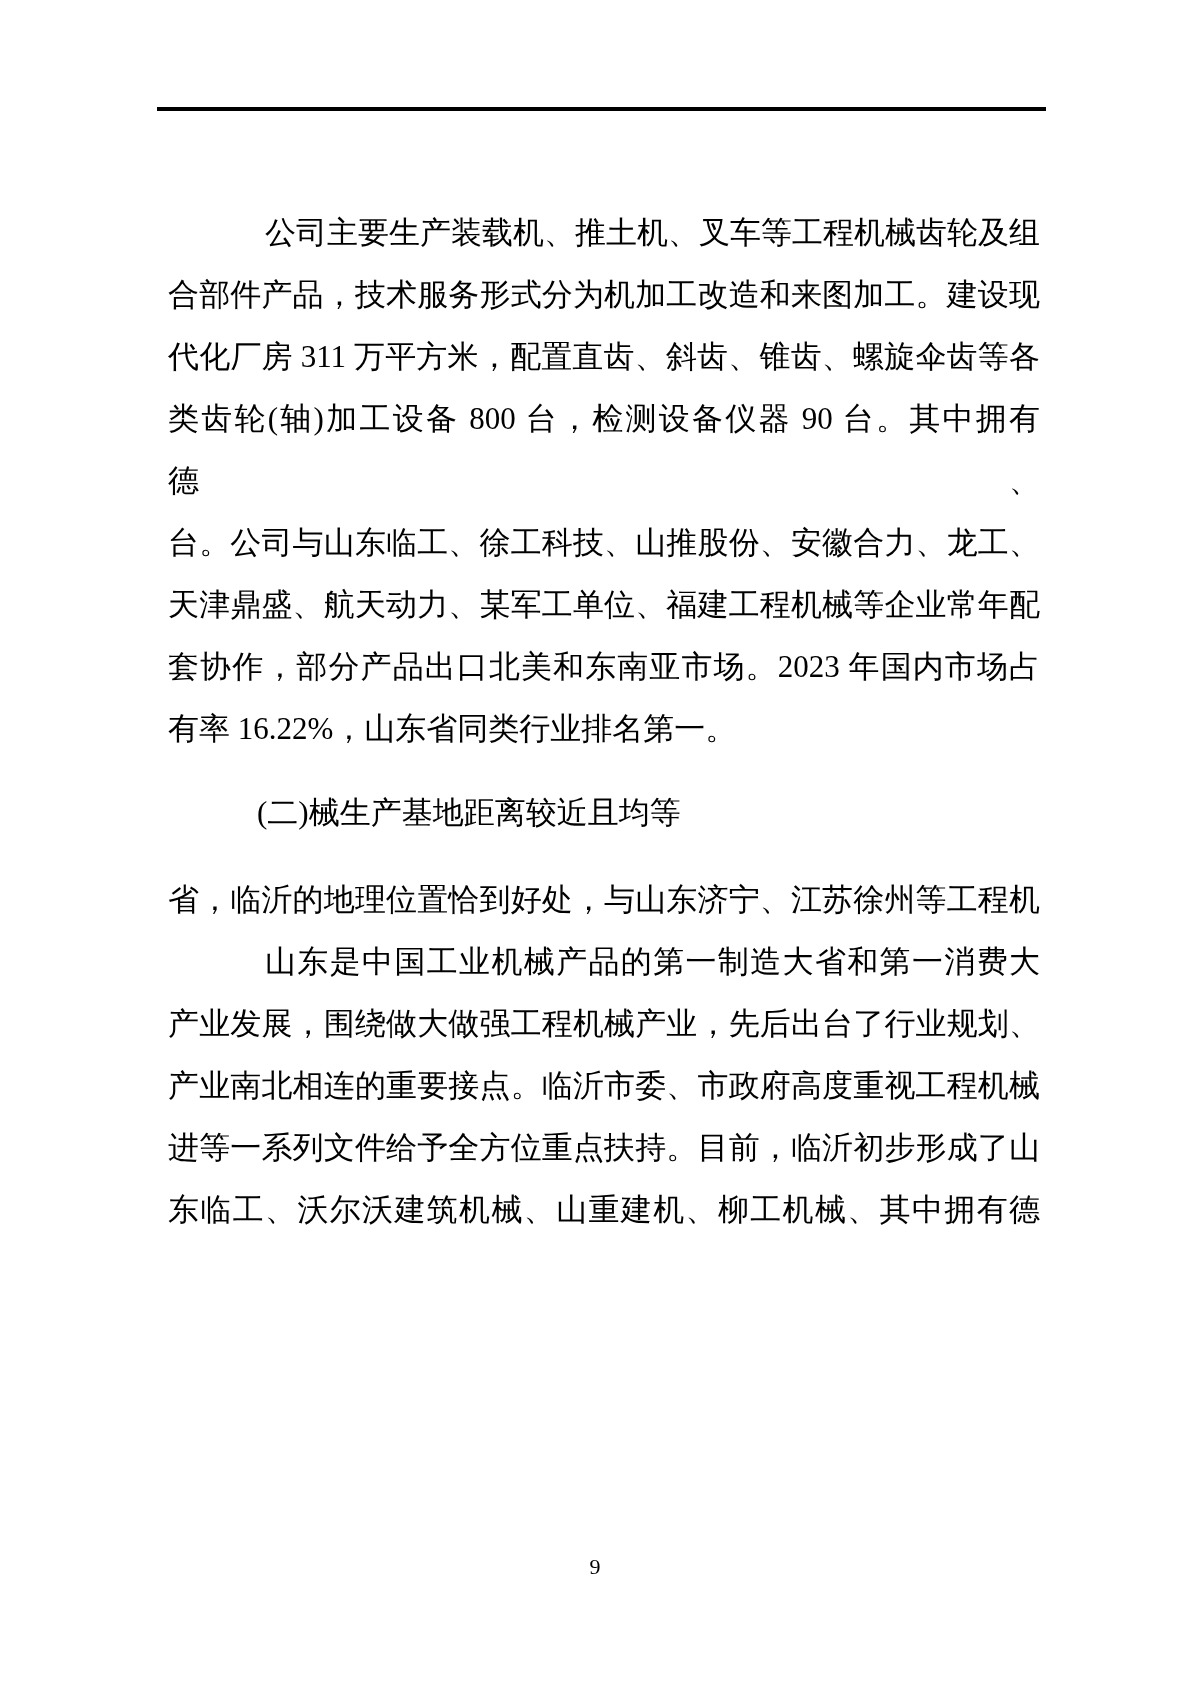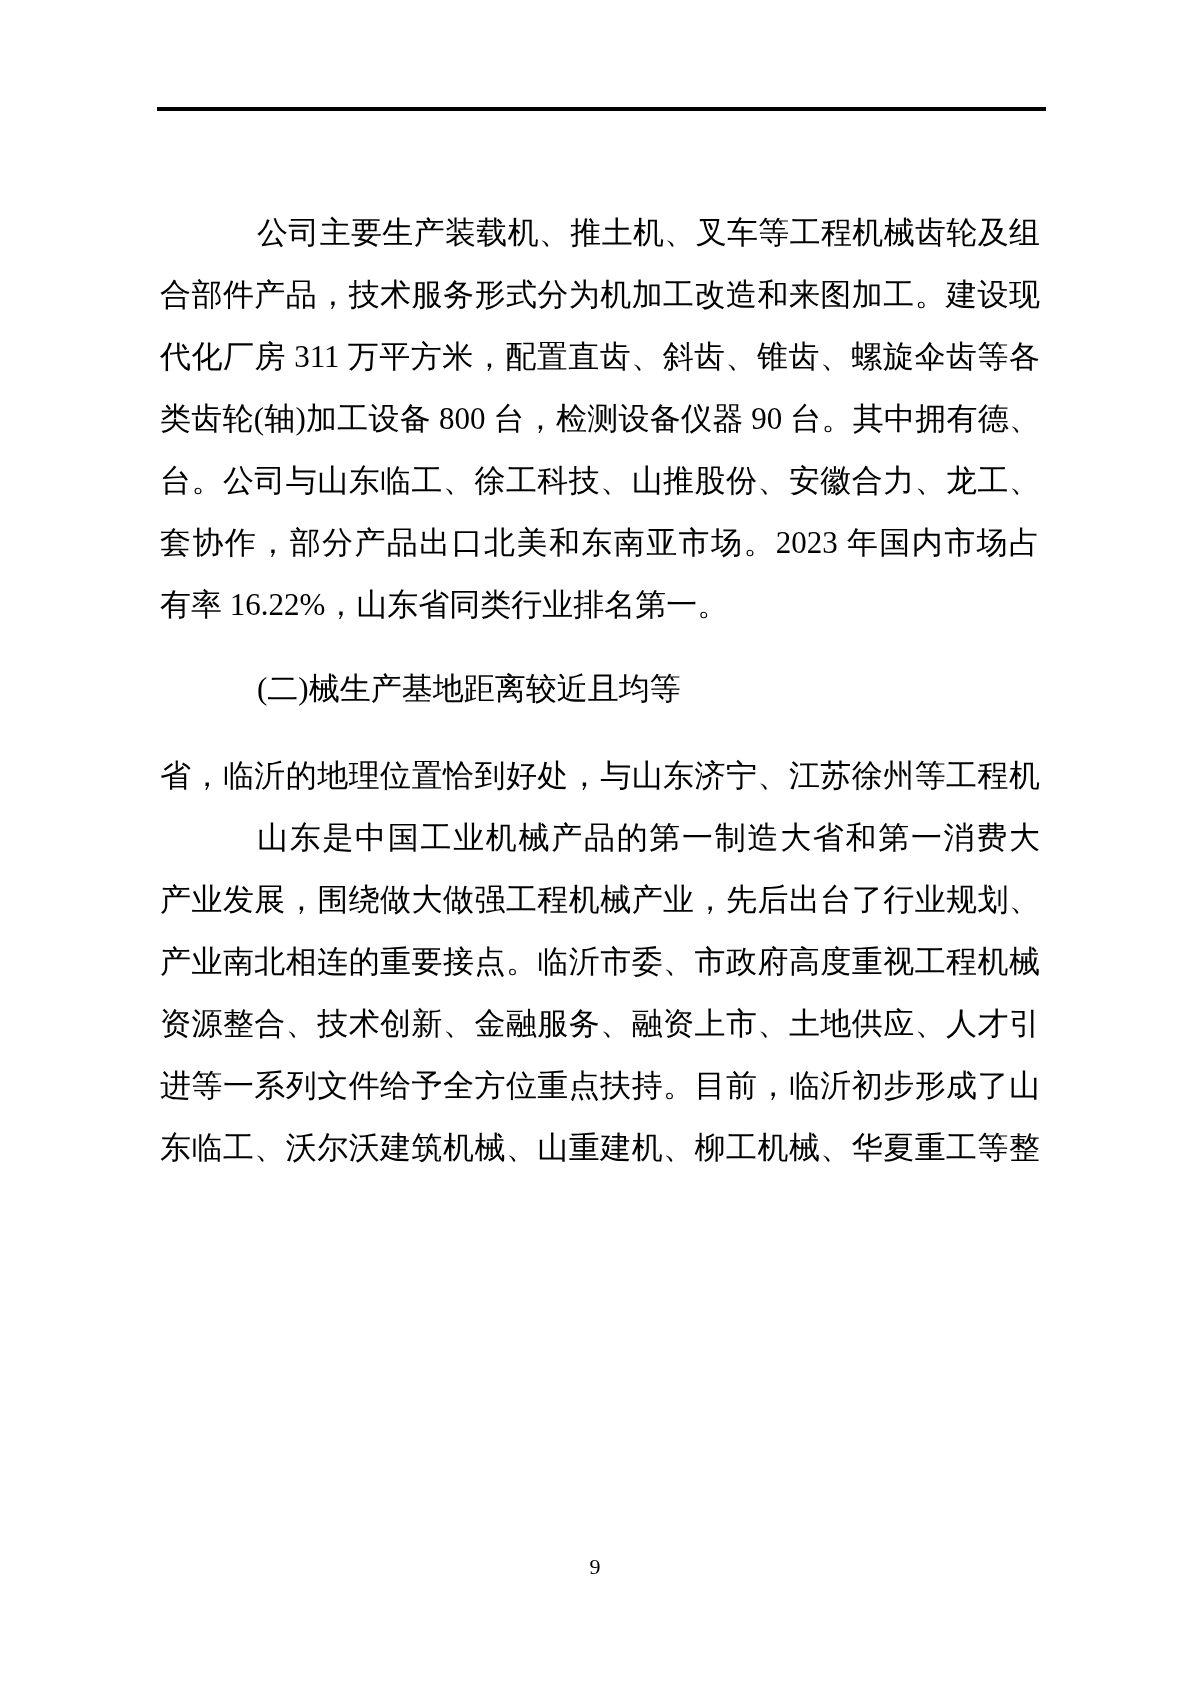--- a/index.html
+++ b/index.html
@@ -24,20 +24,21 @@
   .doc-content {
     margin: 91px 150px 0 160px;
     font-size: 31px;
     line-height: 62px;
     color: #000000;
   }
   .line {
     text-align: justify;
     text-align-last: justify;
     white-space: normal;
+    margin-left: 8px;
   }
   .line.first {
     text-indent: 97px;
   }
   .line.last {
     text-align-last: left;
   }
   .heading {
     text-indent: 97px;
     text-align: left;
@@ -70,34 +71,34 @@
   <div class="header-rule"></div>
 
   <div class="doc-content">
 
     <div class="paragraph first">
         <div class="line first">公司主要生产装载机、推土机、叉车等工程机械齿轮及组</div>
         <div class="line">合部件产品，技术服务形式分为机加工改造和来图加工。建设现</div>
         <div class="line">代化厂房 311 万平方米，配置直齿、斜齿、锥齿、螺旋伞齿等各</div>
         <div class="line">类齿轮(轴)加工设备 800 台，检测设备仪器 90 台。其中拥有德、</div>
         <div class="line">台。公司与山东临工、徐工科技、山推股份、安徽合力、龙工、</div>
+        <div class="line">天津鼎盛、航天动力、某军工单位、福建工程机械等企业常年配</div>
         <div class="line">套协作，部分产品出口北美和东南亚市场。2023 年国内市场占</div>
         <div class="line last">有率 16.22%，山东省同类行业排名第一。</div>
       </div>
 
     <div class="heading h-section">(二)械生产基地距离较近且均等</div>
 
 
     <div class="paragraph second">
         <div class="line">省，临沂的地理位置恰到好处，与山东济宁、江苏徐州等工程机</div>
         <div class="line first">山东是中国工业机械产品的第一制造大省和第一消费大</div>
         <div class="line">产业发展，围绕做大做强工程机械产业，先后出台了行业规划、</div>
         <div class="line">产业南北相连的重要接点。临沂市委、市政府高度重视工程机械</div>
-        <div class="line">资源整合、技术创新、金融服务、融资上市、土地供应、人才引</div>
         <div class="line">进等一系列文件给予全方位重点扶持。目前，临沂初步形成了山</div>
-        <div class="line">东临工、沃尔沃建筑机械、山重建机、柳工机械、华夏重工等整</div>
+        <div class="line">东临工、沃尔沃建筑机械、山重建机、柳工机械、其中拥有德</div>
       </div>
 
   </div>
 
   <div class="page-number">9</div>
 
 </div>
 
 </body></html>

